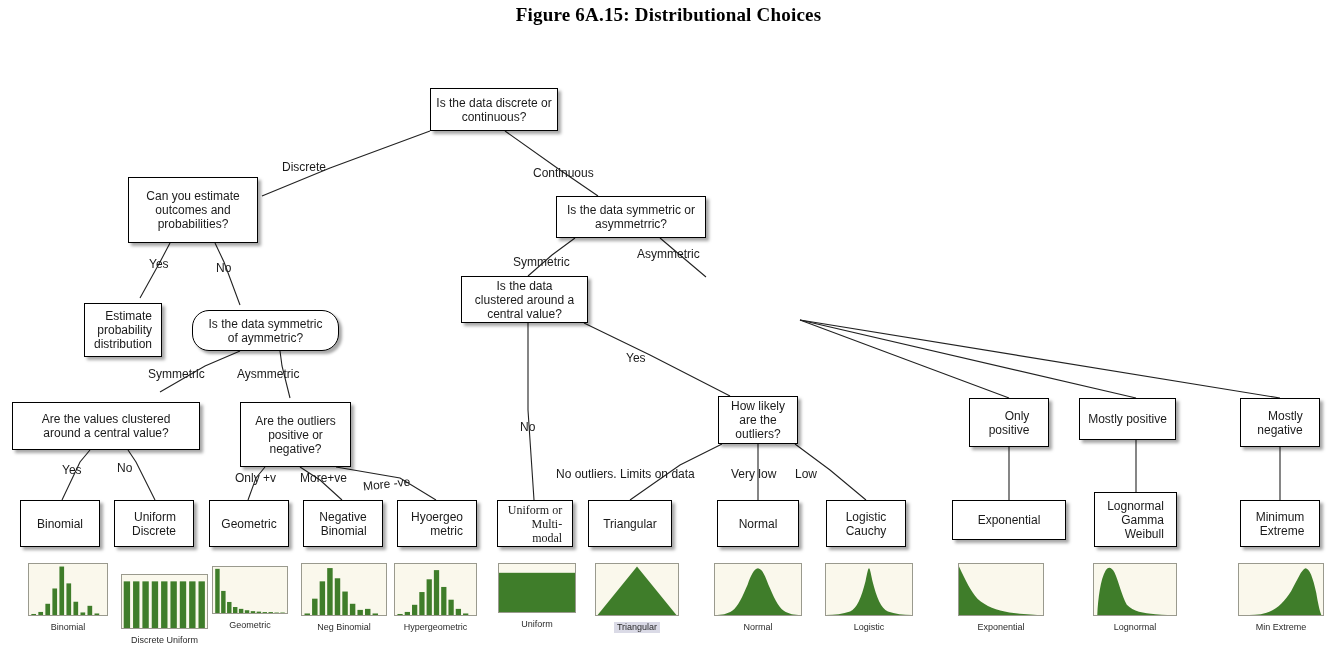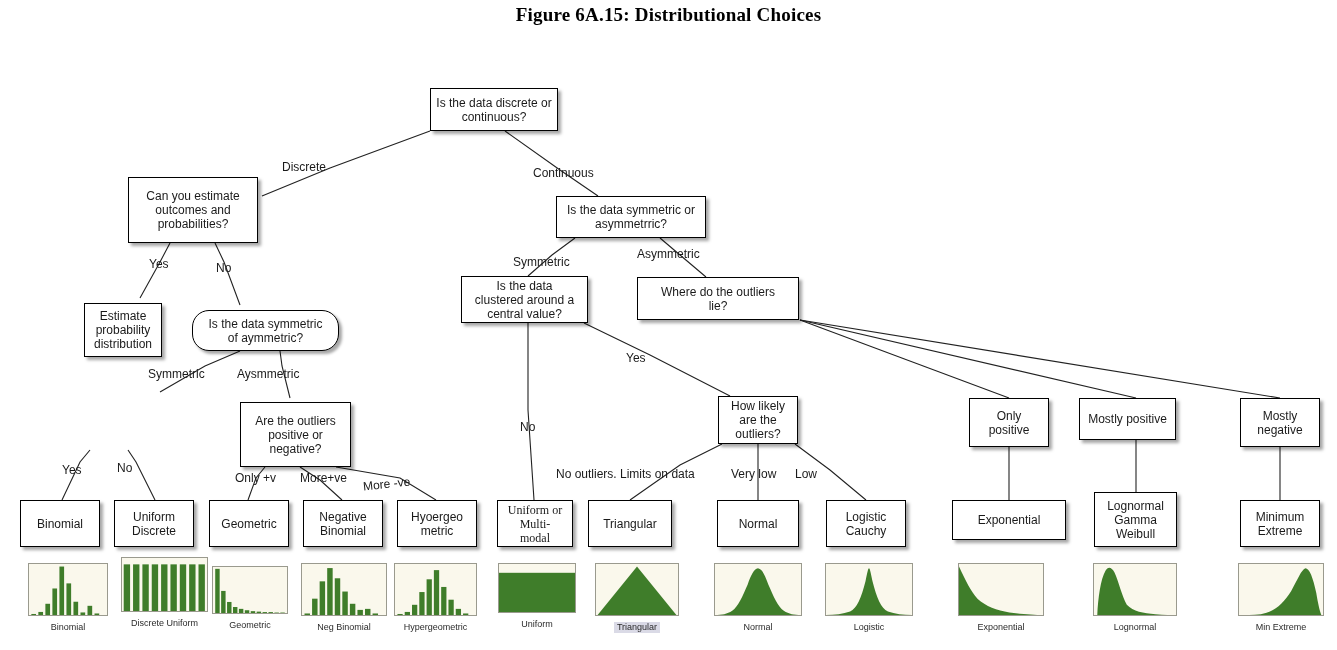--- a/index.html
+++ b/index.html
@@ -51,21 +51,21 @@
     justify-content: center;
     text-align: center;
     font-size: 12px;
     line-height: 14px;
     color: #1a1a1a;
     padding: 2px 3px;
     white-space: pre-line;
     z-index: 3;
   }
   .node.decision { border-width: 1px; }
-  .node.terminal { border-width: 1px; }
+  .node.terminal { border-width: 1px; text-align: right; }
   .edge-label {
     position: absolute;
     font-size: 12px;
     line-height: 13px;
     color: #1a1a1a;
     white-space: nowrap;
     z-index: 4;
     background: transparent;
   }
   .thumb {
@@ -169,20 +169,24 @@
     <span>Estimate
 probability
 distribution</span>
   </div>
 
   <div class="node decision" style="left:192px; top:310px; width:147px; height:41px;border-radius:17px;">
     <span>Is the data symmetric
 of aymmetric?</span>
   </div>
 
+  <div class="node decision" style="left:12px; top:402px; width:188px; height:48px;">
+    <span>Are the values clustered
+around a central value?</span>
+  </div>
 
   <div class="node decision" style="left:240px; top:402px; width:111px; height:65px;">
     <span>Are the outliers
 positive or
 negative?</span>
   </div>
 
   <div class="node terminal" style="left:20px; top:500px; width:80px; height:47px;">
     <span>Binomial</span>
   </div>
@@ -210,24 +214,20 @@
     <span>Is the data symmetric or
 asymmetrric?</span>
   </div>
 
   <div class="node decision" style="left:461px; top:276px; width:127px; height:47px;">
     <span>Is the data
 clustered around a
 central value?</span>
   </div>
 
-  <div class="node decision" style="left:637px; top:277px; width:162px; height:43px;">
-    <span>Where do the outliers
-lie?</span>
-  </div>
 
   <div class="node decision" style="left:718px; top:396px; width:80px; height:48px;">
     <span>How likely
 are the
 outliers?</span>
   </div>
 
   <div class="node terminal" style="left:497px; top:500px; width:76px; height:47px;font-family:Liberation Serif, serif;">
     <span>Uniform or
 Multi-
@@ -315,21 +315,21 @@
           <rect x="57" y="44.4" width="6" height="15.6"></rect>
           <rect x="66" y="57" width="6" height="3"></rect>
           <rect x="75" y="49.2" width="6" height="10.8"></rect>
           <rect x="84" y="58.2" width="6" height="1.8"></rect>
         </g>
       </svg>
     </div>
     <div class="tlabelwrap"><span class="tlabel">Binomial</span></div>
   </div>
 
-  <div class="thumb" style="left:121px; top:557px; width:87px;">
+  <div class="thumb" style="left:121px; top:574px; width:87px;">
     <div class="plot" style="height:55px;">
       <svg viewBox="0 0 100 60" preserveAspectRatio="none">
         <g fill="#3f7d2a">
           <rect x="2" y="7.2" width="7.5" height="52.8"></rect>
           <rect x="13" y="7.2" width="7.5" height="52.8"></rect>
           <rect x="24" y="7.2" width="7.5" height="52.8"></rect>
           <rect x="35" y="7.2" width="7.5" height="52.8"></rect>
           <rect x="46" y="7.2" width="7.5" height="52.8"></rect>
           <rect x="57" y="7.2" width="7.5" height="52.8"></rect>
           <rect x="68" y="7.2" width="7.5" height="52.8"></rect>

